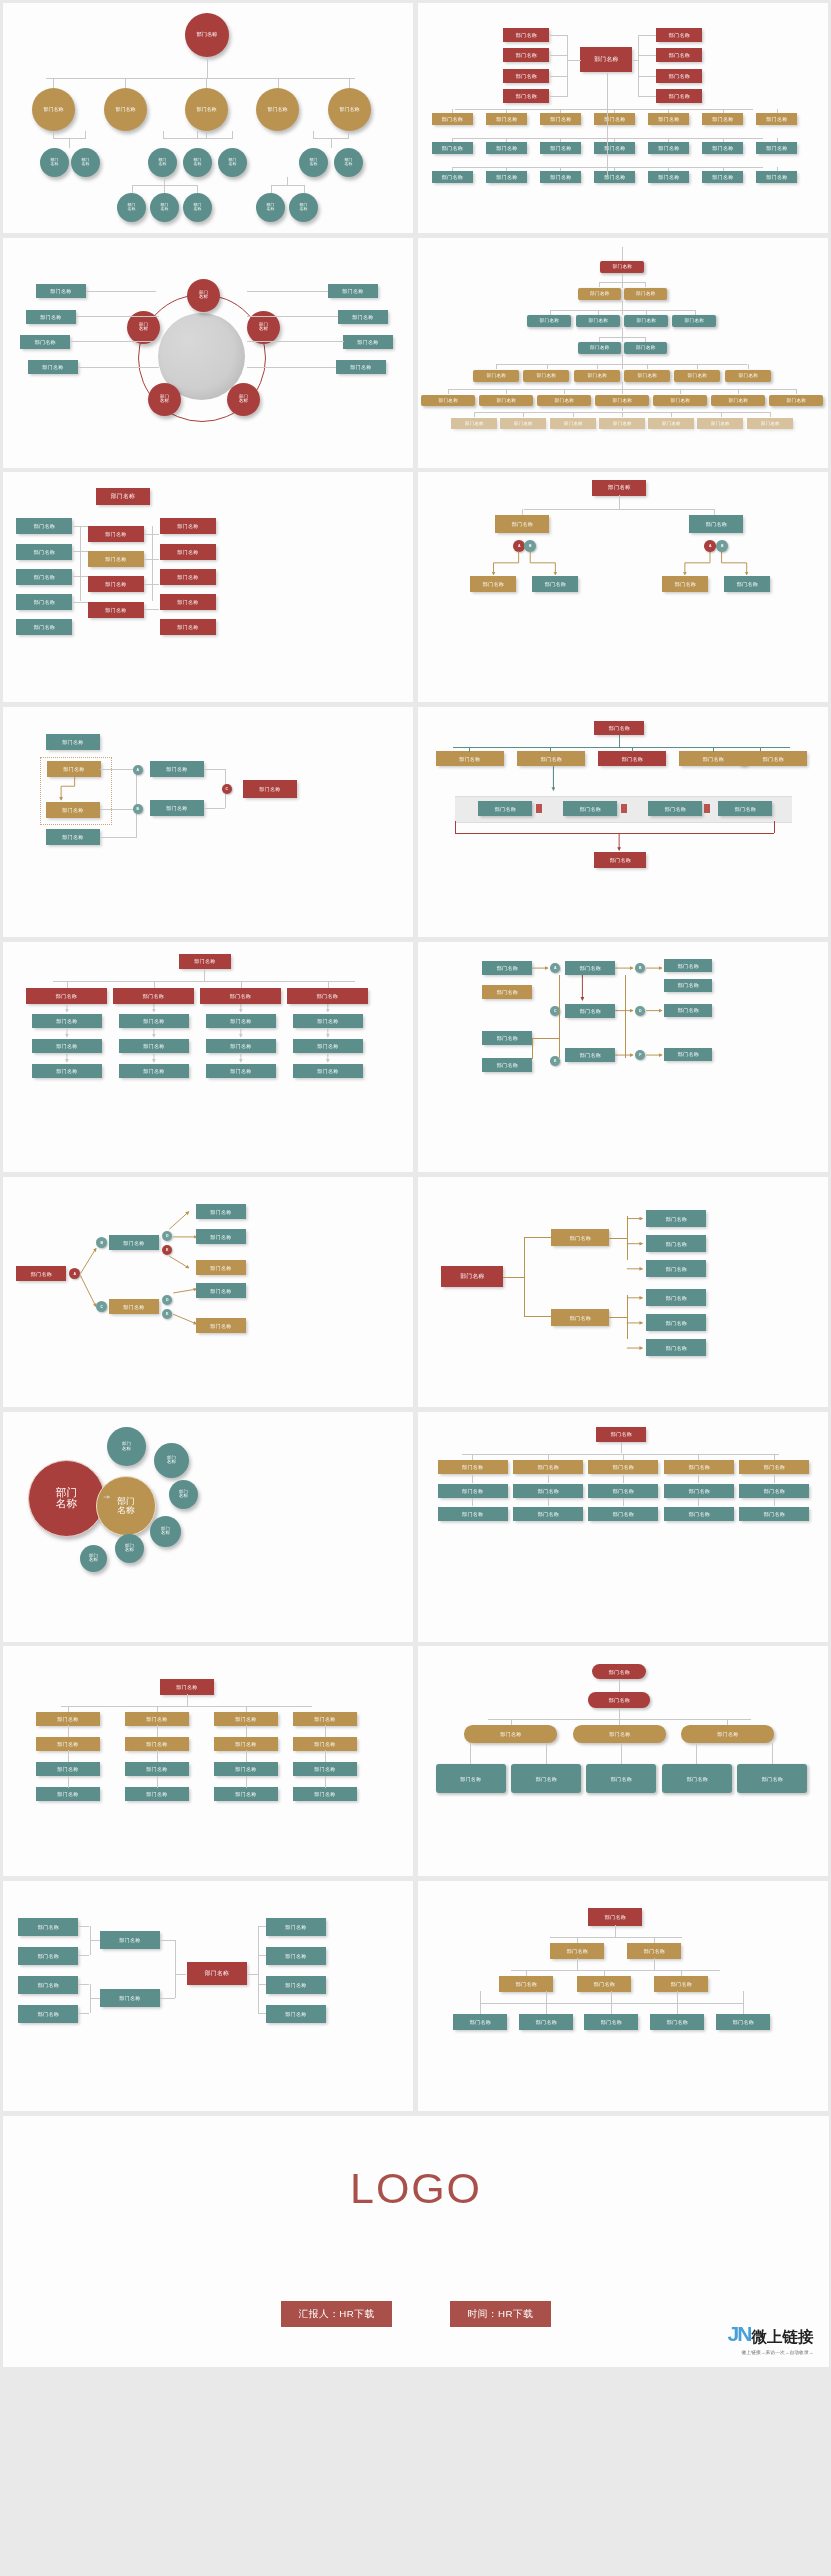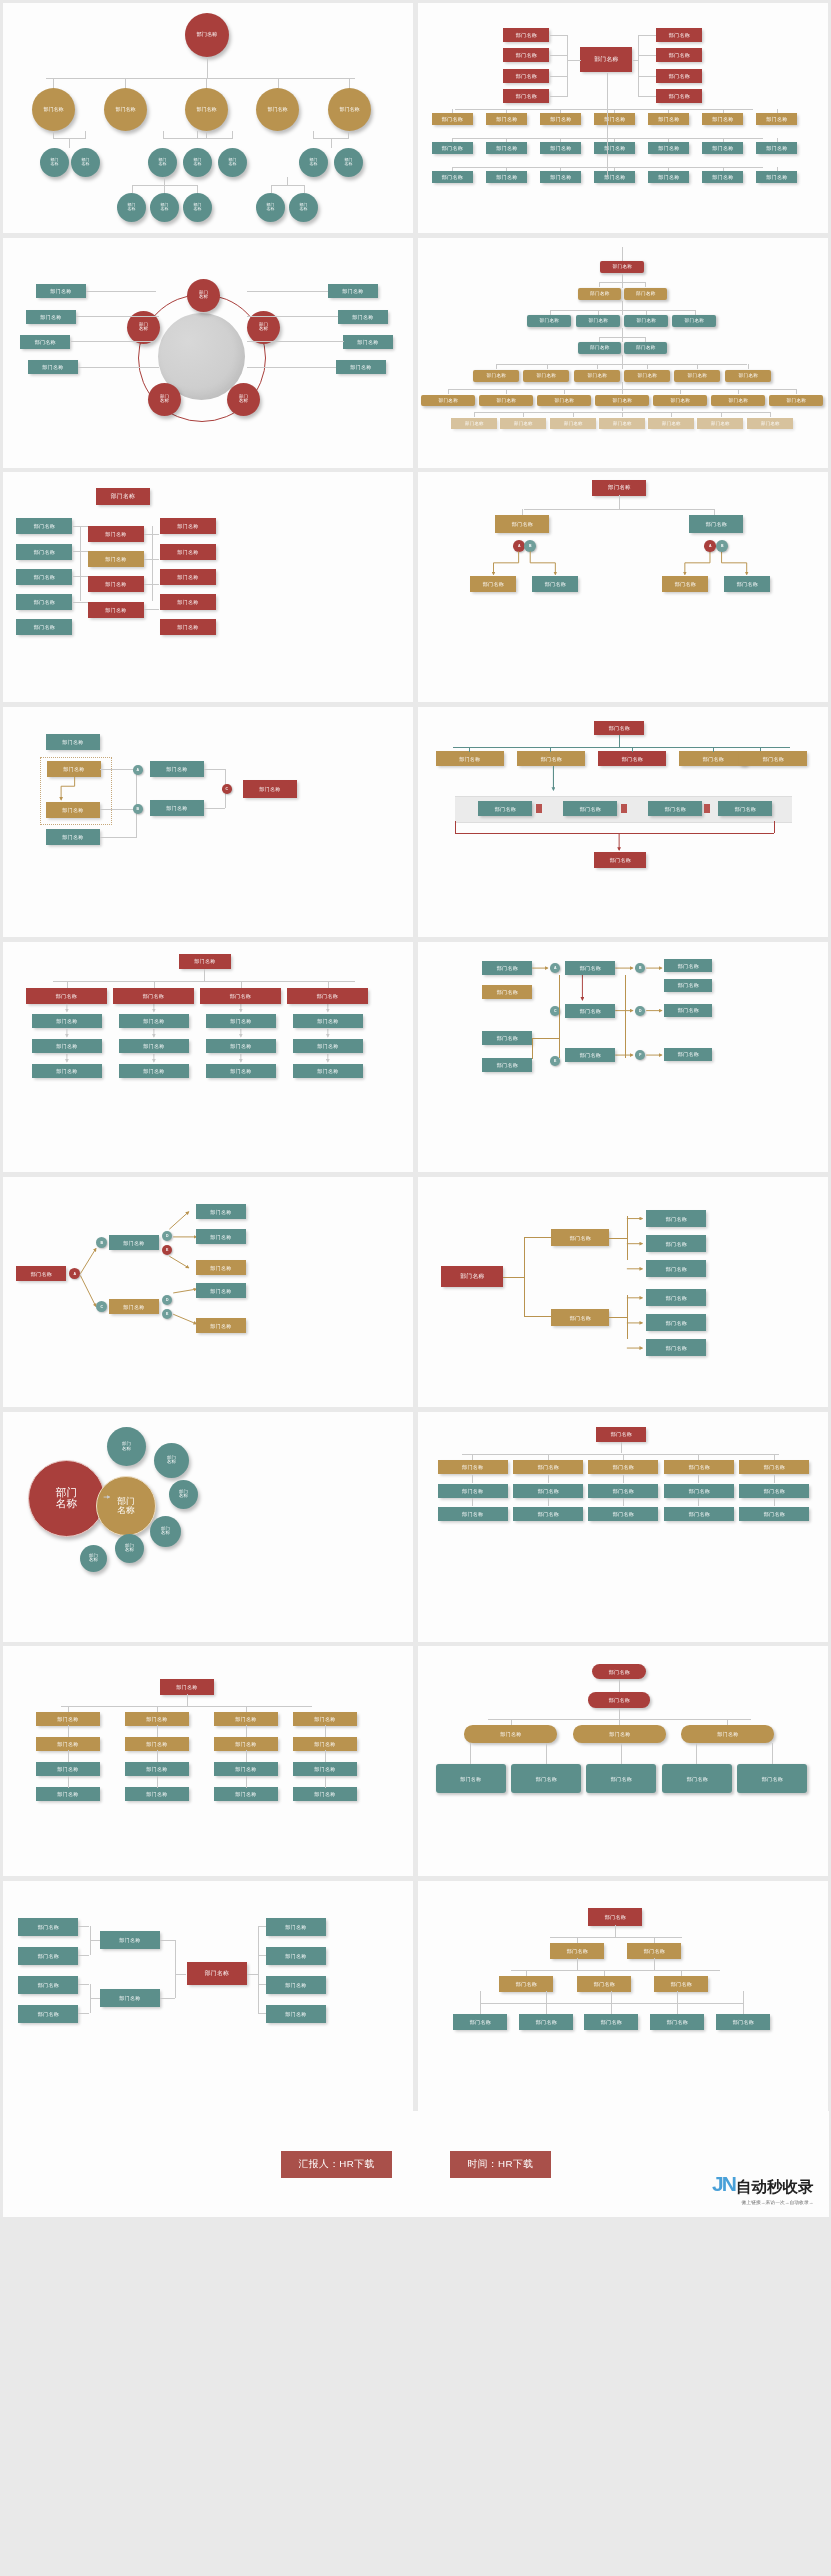--- a/index.html
+++ b/index.html
@@ -1320,25 +1320,28 @@
         <div class="ln lnv" style="left: 259px; top: 110px; height: 23px;"></div>
         <div class="box teal" style="left: 298px; top: 133px; width: 54px; height: 15.5px;">
           <span>部门名称</span>
         </div>
         <div class="ln lnv" style="left: 325px; top: 110px; height: 23px;"></div>
         <div class="ln lnh" style="left: 62px; top: 122px; width: 263px;"></div>
       </div>
 
   </div>
 
+  <div class="logoslide">
+    <div class="logotext">LOGO</div>
+  </div>
 
 
   <div class="footbar">
     <div class="ftag">汇报人：HR下载</div>
     <div class="ftag">时间：HR下载</div>
     <div class="wm">
       <span class="jn">JN</span>
-      <span class="zd">自动秒收录</span>
+      <span class="zd">微上链接</span>
       <span class="sub">微上链接→来访一次→自动收录→</span>
     </div>
   </div>
 </div>
 
 
 </body></html>

